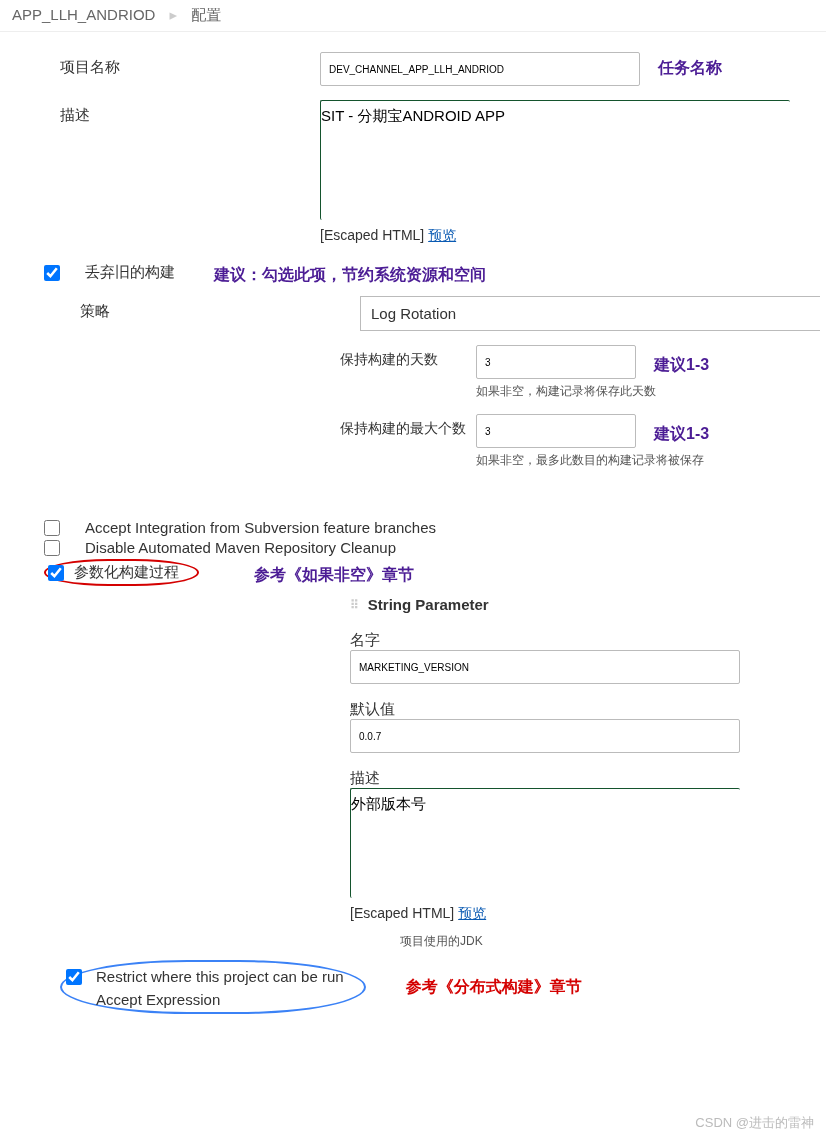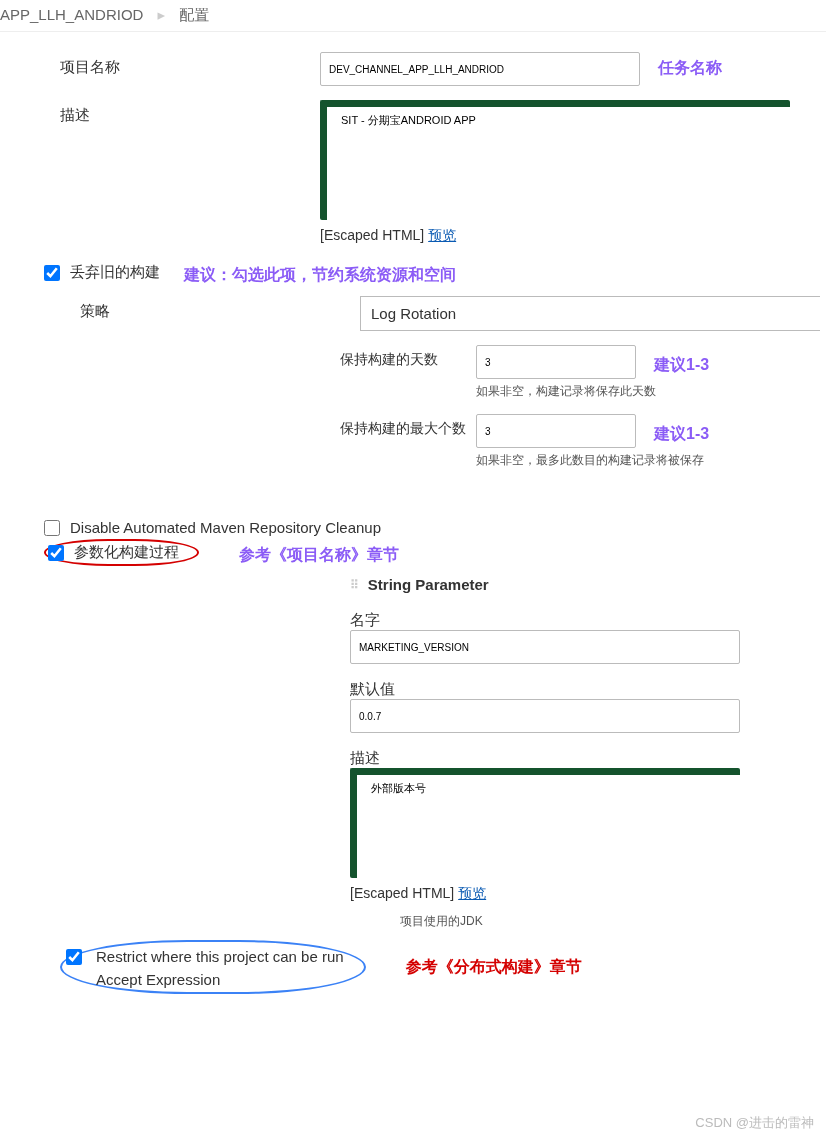--- a/index.html
+++ b/index.html
@@ -8,21 +8,21 @@
       padding: 0;
     }
     body {
       font-family: Arial, "Microsoft YaHei", sans-serif;
       font-size: 14px;
       color: #333;
       background: #fff;
       width: 826px;
     }
     .breadcrumb {
-      padding: 6px 0;
+      padding: 6px 12px;
       font-size: 15px;
       color: #666;
       border-bottom: 1px solid #eee;
     }
     .breadcrumb .arrow {
       color: #ccc;
       margin: 0 10px;
     }
     .form-area {
       padding: 20px 0 0 60px;
@@ -48,23 +48,23 @@
       width: 180px;
     }
     input[type="text"] {
       border: 1px solid #bbb;
       padding: 6px 8px;
       font-size: 10px;
       height: 34px;
       border-radius: 2px;
     }
     textarea {
-      border: 7px solid #14532d;
-      padding: 6px 14px;
-      font-size: 11px;
+      border: 1px solid #14532d;
+      padding: 6px 0;
+      font-size: 15px;
       border-radius: 2px;
       resize: none;
       font-family: inherit;
     }
     .input-project {
       width: 320px;
     }
     .textarea-desc {
       width: 470px;
       height: 120px;
@@ -74,31 +74,32 @@
     .hint-line {
       margin-top: 4px;
       font-size: 14px;
       color: #333;
     }
     .hint-line a {
       color: #0b5bb3;
       text-decoration: underline;
     }
     .annotation {
-      color: #8b5cf6;
+      color: #4c1d95;
       font-weight: bold;
       font-size: 16px;
       margin-left: 18px;
       padding-top: 6px;
       white-space: nowrap;
     }
     .checkbox-row {
       display: flex;
       align-items: center;
       margin: 4px 0 10px -16px;
+      gap: 15px;
     }
     .checkbox-row input[type="checkbox"] {
       width: 16px;
       height: 16px;
       margin-right: 10px;
     }
     .checkbox-label {
       font-size: 15px;
     }
     .sub-section {
@@ -285,28 +286,32 @@
           <div class="annotation">建议1-3</div>
         </div>
         <div class="small-hint">如果非空，最多此数目的构建记录将被保存</div>
       </div>
     </div>
   </div>
 
   <div class="checkbox-group">
     <div class="checkbox-row">
       <input type="checkbox" style="">
+      <span class="checkbox-label">Accept Integration from Subversion feature branches</span>
+    </div>
+    <div class="checkbox-row">
+      <input type="checkbox" style="">
       <span class="checkbox-label">Disable Automated Maven Repository Cleanup</span>
     </div>
     <div class="checkbox-row">
       <span class="circled">
         <input type="checkbox" checked="" style="">
         <span class="checkbox-label">参数化构建过程</span>
       </span>
-      <span class="annotation" style="margin-left:40px;">参考《项目名称》章节</span>
+      <span class="annotation" style="margin-left:40px;">参考《如果非空》章节</span>
     </div>
   </div>
 
   <div class="param-section">
     <div class="param-header">
       <span class="drag-icon">⠿</span>
       <span>String Parameter</span>
     </div>
     <div class="param-row">
       <div class="param-label">名字</div>

